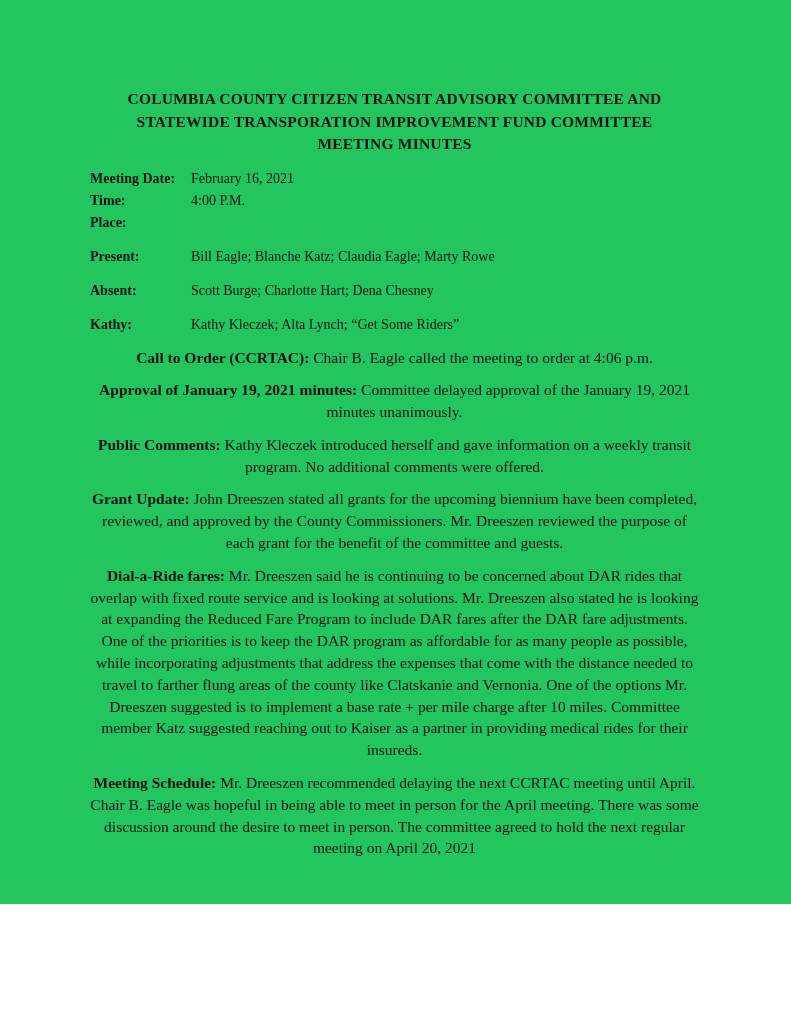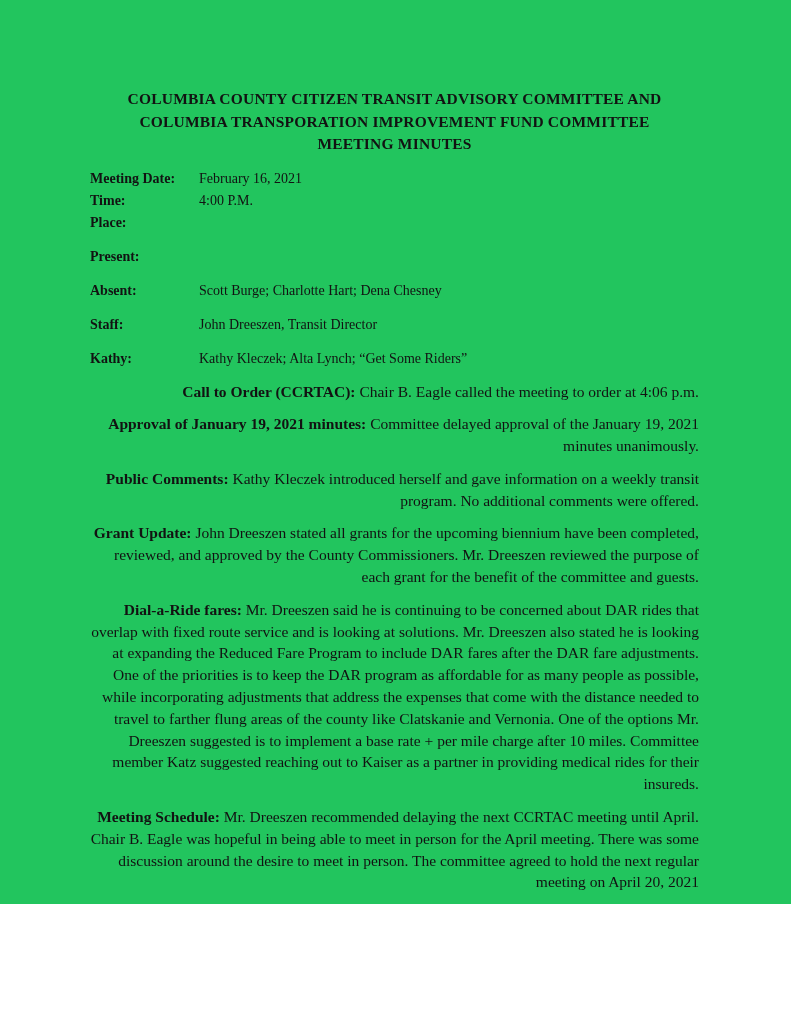--- a/index.html
+++ b/index.html
@@ -37,72 +37,68 @@
   .meta-row.gap {
     margin-top: 12px;
   }
   .meta-label {
     font-weight: bold;
     width: 101px;
     flex: 0 0 101px;
   }
   .meta-value {
     flex: 1;
-    margin-left: 8px;
   }
   .para {
     font-size: 15.5px;
     line-height: 21.8px;
     margin-top: 11px;
-    text-align: right;
+    text-align: center;
   }
   .para .h {
     font-weight: bold;
   }
   .footer-page {
     position: absolute;
     right: 86px;
     top: 941px;
     font-size: 14.5px;
     font-weight: bold;
   }
 </style>
 </head>
 <body>
 
 <div class="page">
 
   <div class="doc-title">
     <div>COLUMBIA COUNTY CITIZEN TRANSIT ADVISORY COMMITTEE AND</div>
-    <div>COLUMBIA TRANSPORATION IMPROVEMENT FUND COMMITTEE</div>
+    <div>STATEWIDE TRANSPORATION IMPROVEMENT FUND COMMITTEE</div>
     <div>MEETING MINUTES</div>
   </div>
 
   <div class="meta-table">
     <div class="meta-row">
       <span class="meta-label">Meeting Date:</span>
       <span class="meta-value">February 16, 2021</span>
     </div>
     <div class="meta-row">
       <span class="meta-label">Time:</span>
       <span class="meta-value">4:00 P.M.</span>
     </div>
     <div class="meta-row">
       <span class="meta-label">Place:</span>
     </div>
     <div class="meta-row gap">
       <span class="meta-label">Present:</span>
+      <span class="meta-value">Bill Eagle; Blanche Katz; Claudia Eagle; Marty Rowe</span>
     </div>
     <div class="meta-row gap">
       <span class="meta-label">Absent:</span>
       <span class="meta-value">Scott Burge; Charlotte Hart; Dena Chesney</span>
-    </div>
-    <div class="meta-row gap">
-      <span class="meta-label">Staff:</span>
-      <span class="meta-value">John Dreeszen, Transit Director</span>
     </div>
     <div class="meta-row gap">
       <span class="meta-label">Kathy:</span>
       <span class="meta-value">Kathy Kleczek; Alta Lynch; “Get Some Riders”</span>
     </div>
   </div>
 
   <p class="para">
     <span class="h">Call to Order (CCRTAC):</span><span> Chair B. Eagle called the meeting to order at 4:06 p.m.</span>
   </p>

